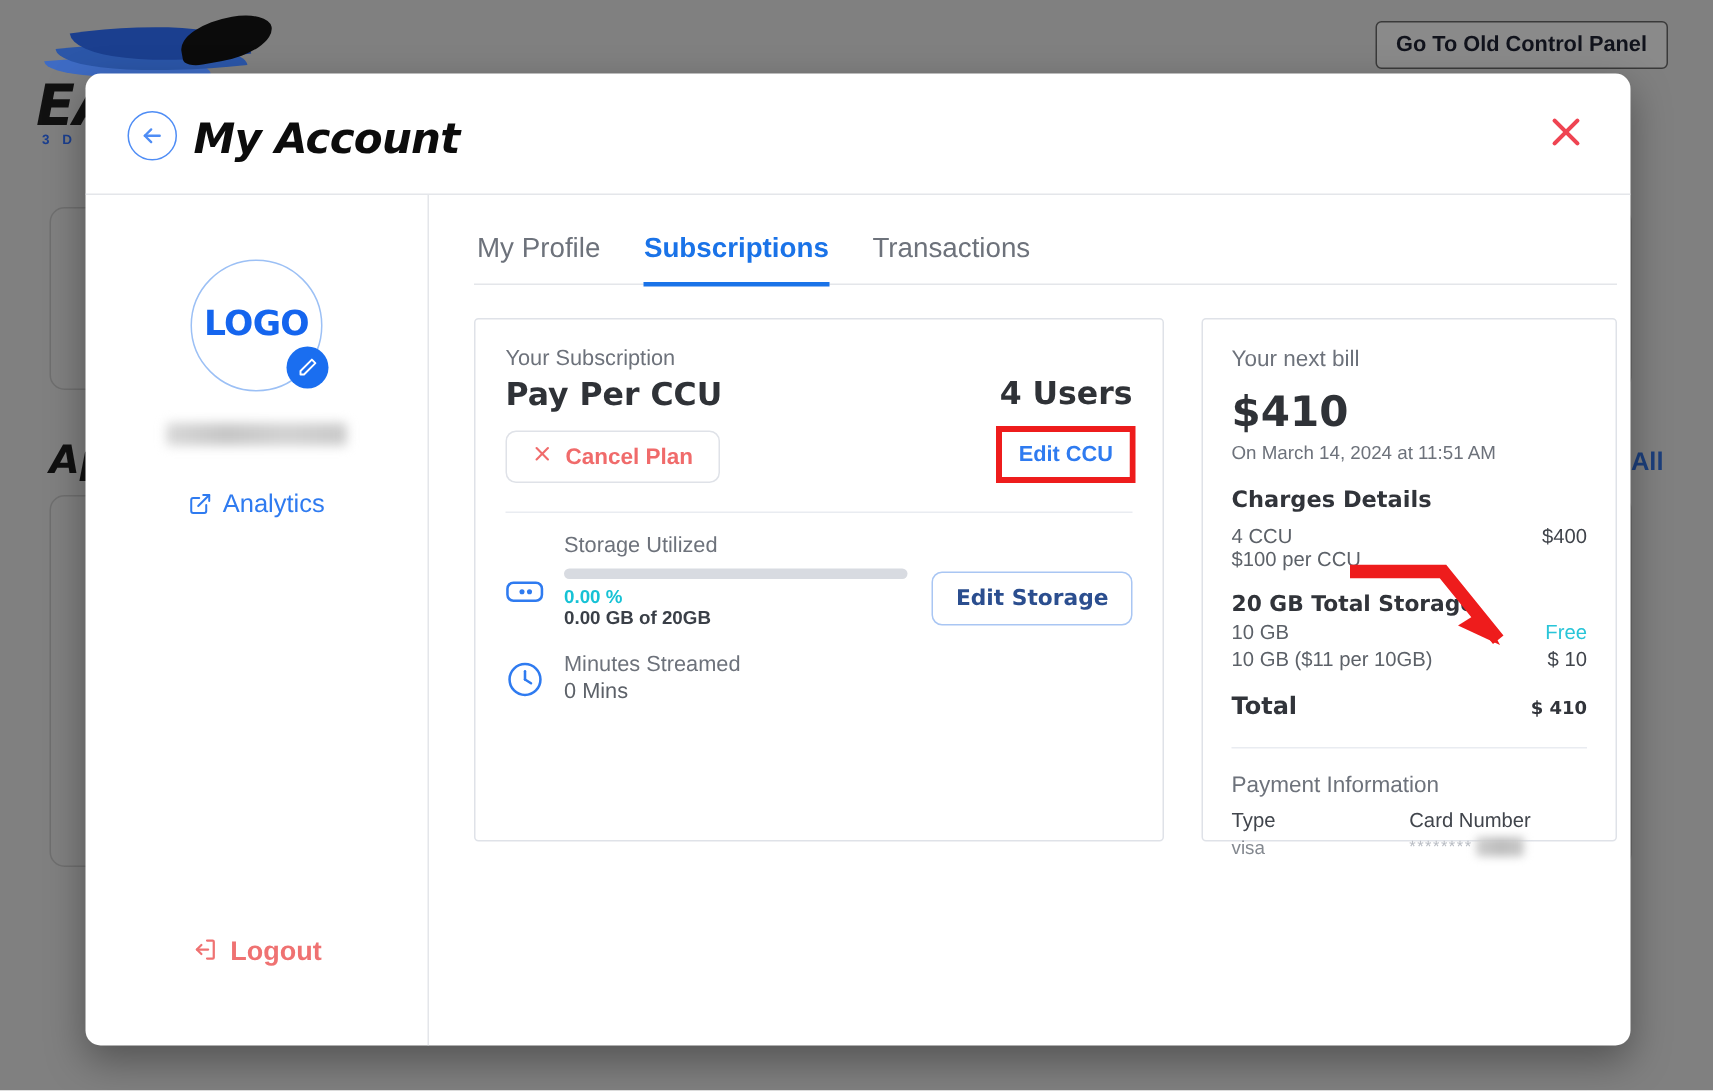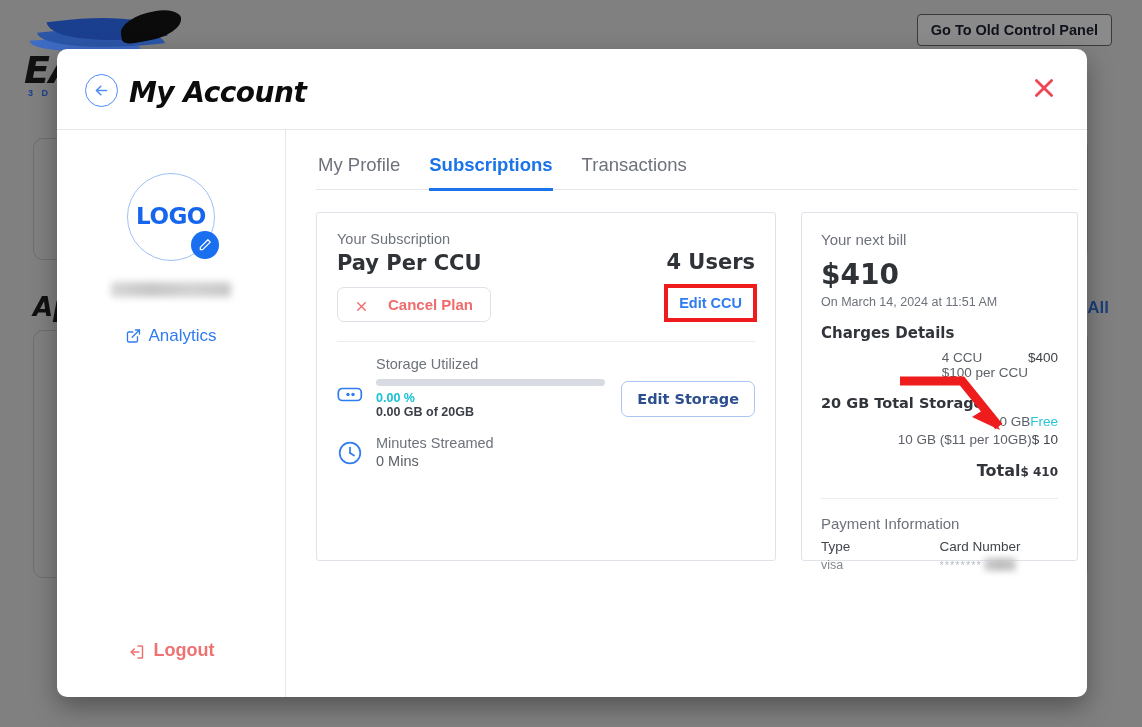--- a/index.html
+++ b/index.html
@@ -157,22 +157,22 @@
     background: linear-gradient(90deg,#d7d7d7,#c6c6c6,#d2d2d2,#c9c9c9);
     filter: blur(3.6px);
     border-radius: 2px;
   }
   #analytics-link {
     position: absolute; left: 50%; top: 196px; transform: translateX(-50%);
     display: flex; align-items: center; gap: 7px;
     color: #2f7bf0; font-size: 17px; cursor: pointer; white-space: nowrap;
   }
   #logout-link {
-    position: absolute; left: 50%; bottom: 36px; transform: translateX(-50%);
-    display: flex; align-items: flex-end; gap: 8px;
+    position: absolute; left: 50%; bottom: 52px; transform: translateX(-50%);
+    display: flex; align-items: flex-start; gap: 8px;
     color: #ef7272; font-size: 18px; font-weight: 600;
     cursor: pointer; white-space: nowrap;
   }
 
   
   #main { flex: 1; padding: 24px 30px 0 30px; position: relative; }
   #tabs {
     display: flex; gap: 29px;
     border-bottom: 1px solid #e4e6ea;
     padding-left: 2px;
@@ -196,21 +196,21 @@
   #plan-name {
     font-size: 21px; font-weight: 700; color: #2f3237; margin-top: 4px;
     font-family: "DejaVu Sans", sans-serif;
   }
   #users-count {
     font-size: 21px; font-weight: 700; color: #2f3237; margin-top: 3px;
     font-family: "DejaVu Sans", sans-serif;
   }
   #cancel-plan-btn {
     margin-top: 12px;
-    display: inline-flex; align-items: flex-end; gap: 20px;
+    display: inline-flex; align-items: flex-start; gap: 9px;
     border: 1px solid #dfe2e8; border-radius: 7px;
     padding: 8px 17px; background: #fff;
     color: #f06b6b; font-size: 15px; font-weight: 600; cursor: pointer;
   }
   #edit-ccu-btn {
     color: #2f7bf0; font-size: 14.5px; font-weight: 600;
     cursor: pointer; background: #fff;
     padding: 7px 11px;
   }
   #edit-ccu-wrap {
@@ -246,21 +246,21 @@
   #bill-label { font-size: 15px; color: #6d727b; }
   #bill-amount {
     font-size: 28px; font-weight: 700; color: #2f3237; margin-top: 10px;
     font-family: "DejaVu Sans", sans-serif;
   }
   #bill-date { font-size: 12.5px; color: #6d727b; margin-top: 4px; }
   #charges-title {
     font-size: 15px; font-weight: 700; color: #31343a; margin-top: 15px;
     font-family: "DejaVu Sans", sans-serif;
   }
-  .bill-line { display: flex; justify-content: flex-end; align-items: baseline; }
+  .bill-line { display: flex; justify-content: space-between; align-items: baseline; }
   .bill-line .l { font-size: 13.5px; color: #5c6168; }
   .bill-line .r { font-size: 13.5px; color: #3f434a; }
   .bill-line .r.free { color: #29c5d8; }
   .bill-group-title {
     font-size: 14.5px; font-weight: 700; color: #31343a;
     font-family: "DejaVu Sans", sans-serif;
   }
   #charge-ccu { margin-top: 8px; }
   #storage-group { margin-top: 15px; }
   #total-row { margin-top: 14px; }

